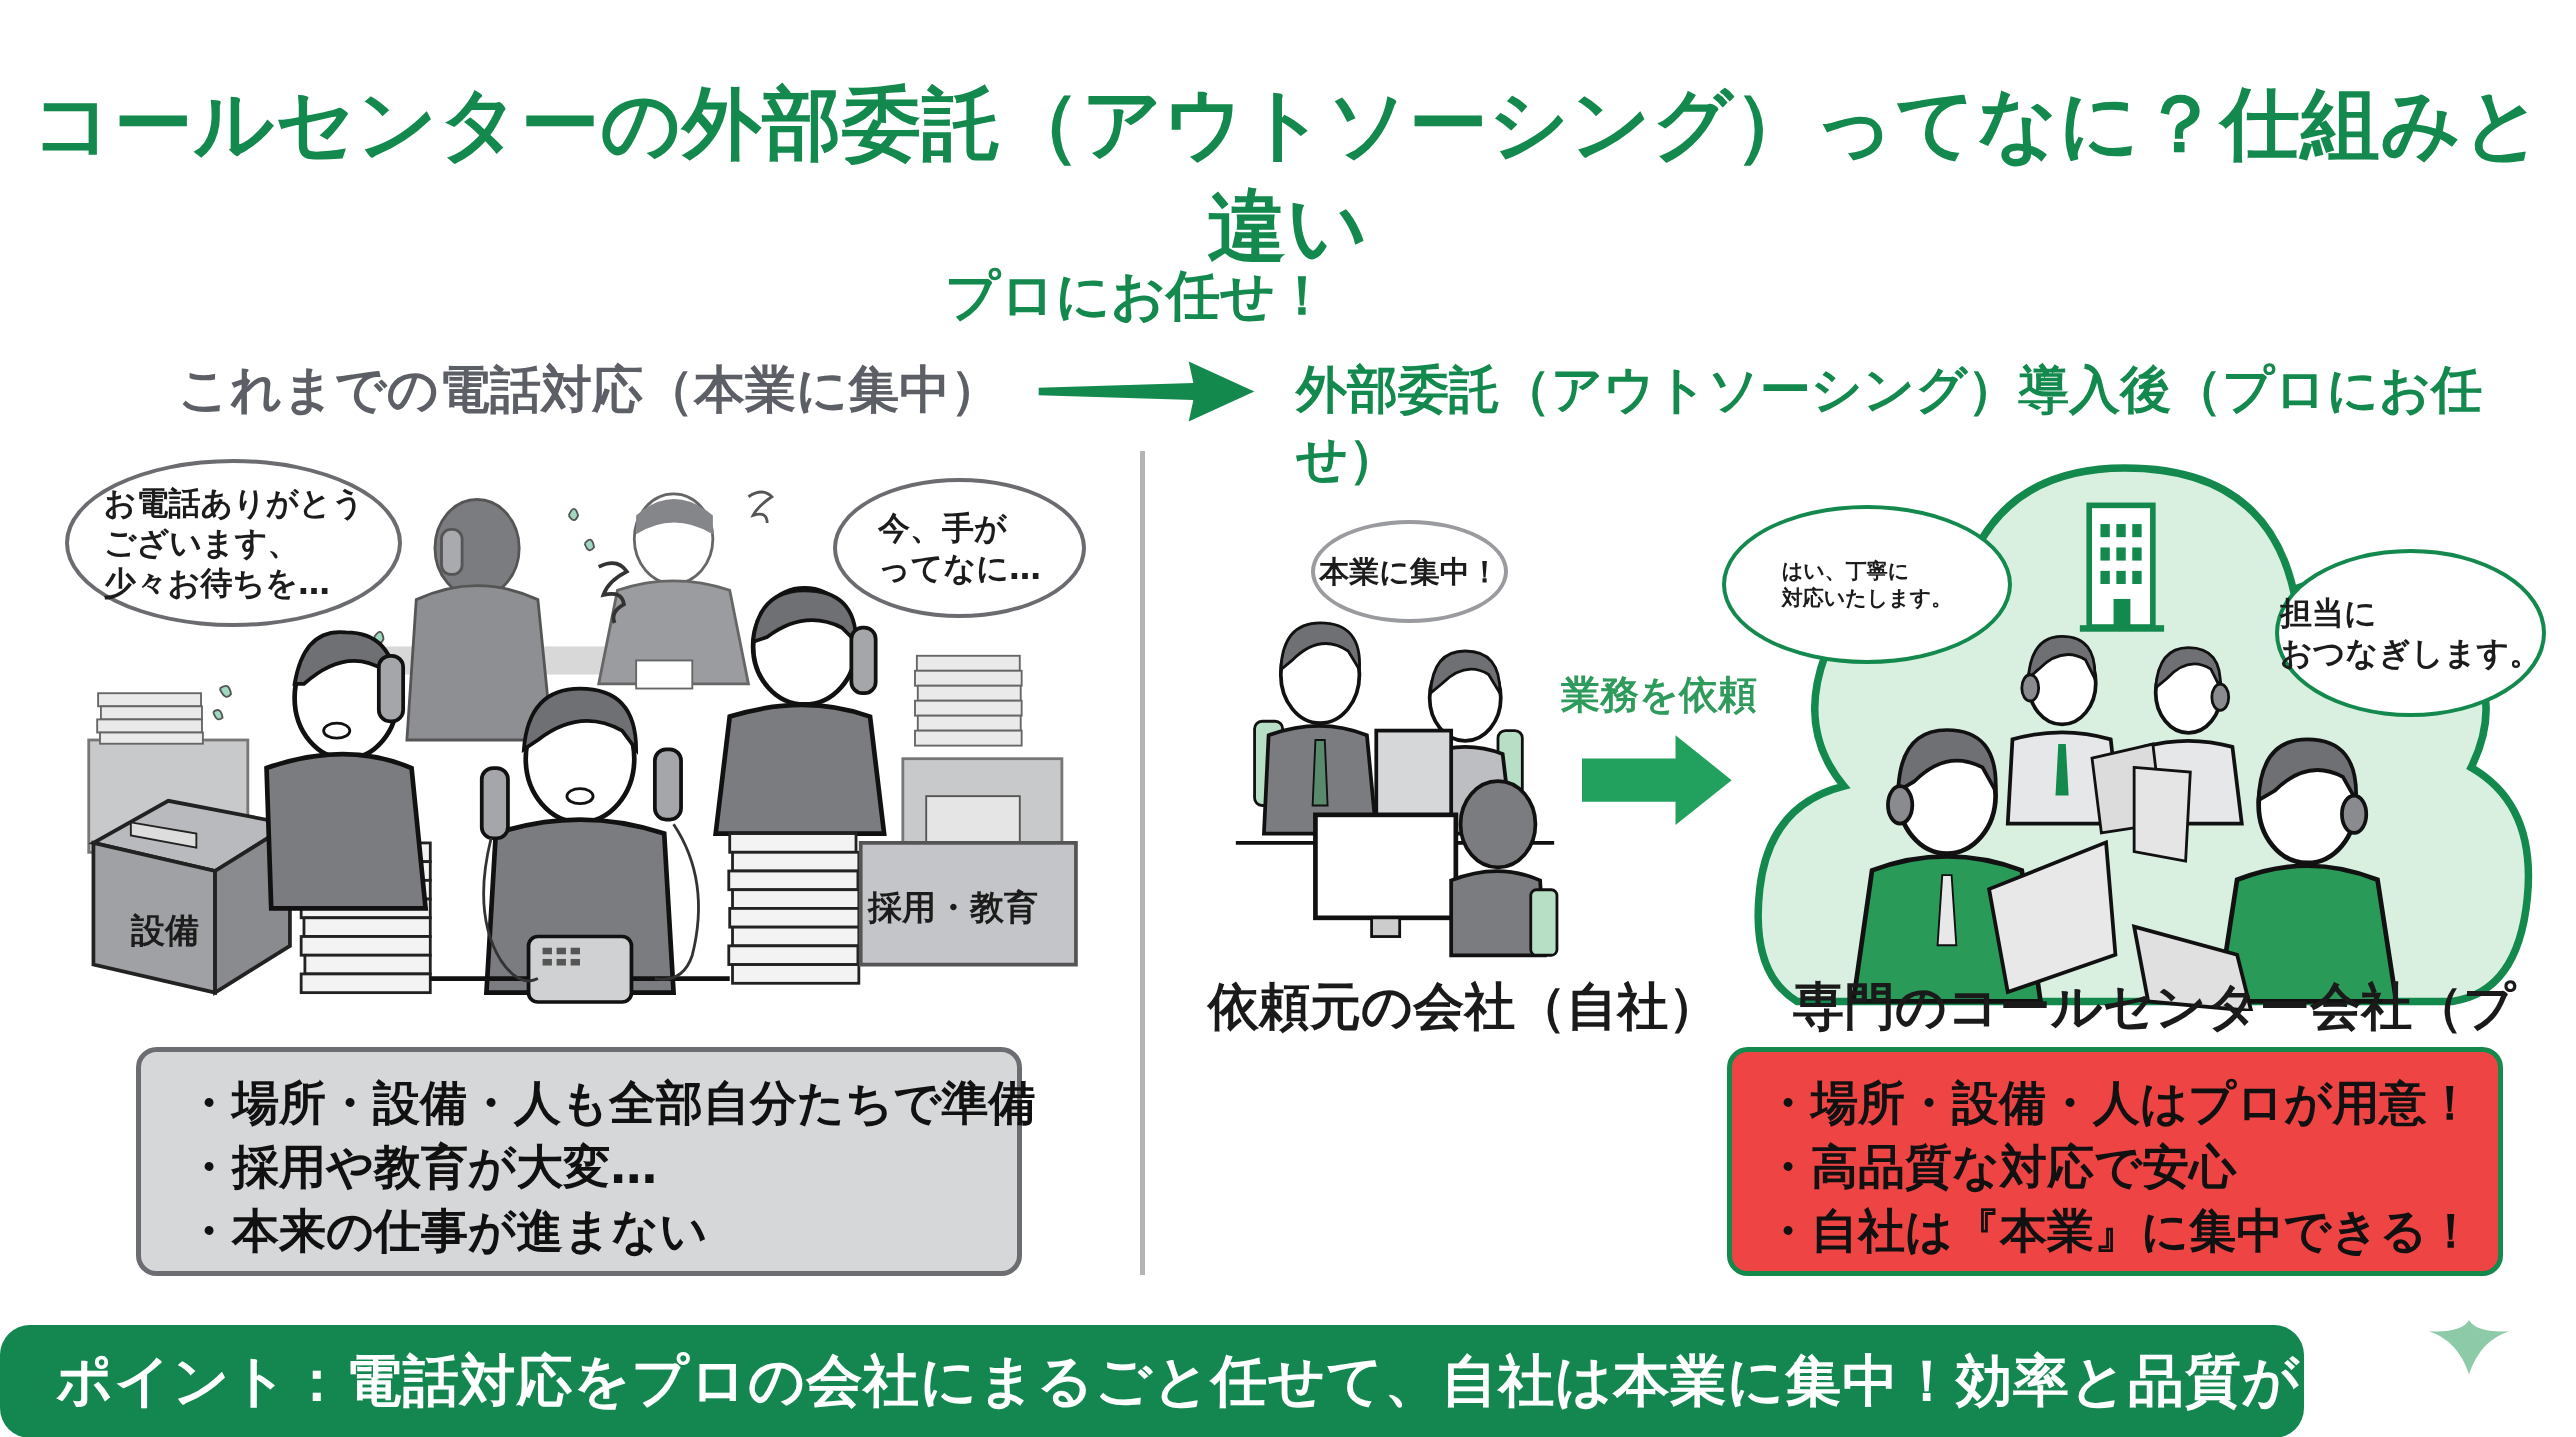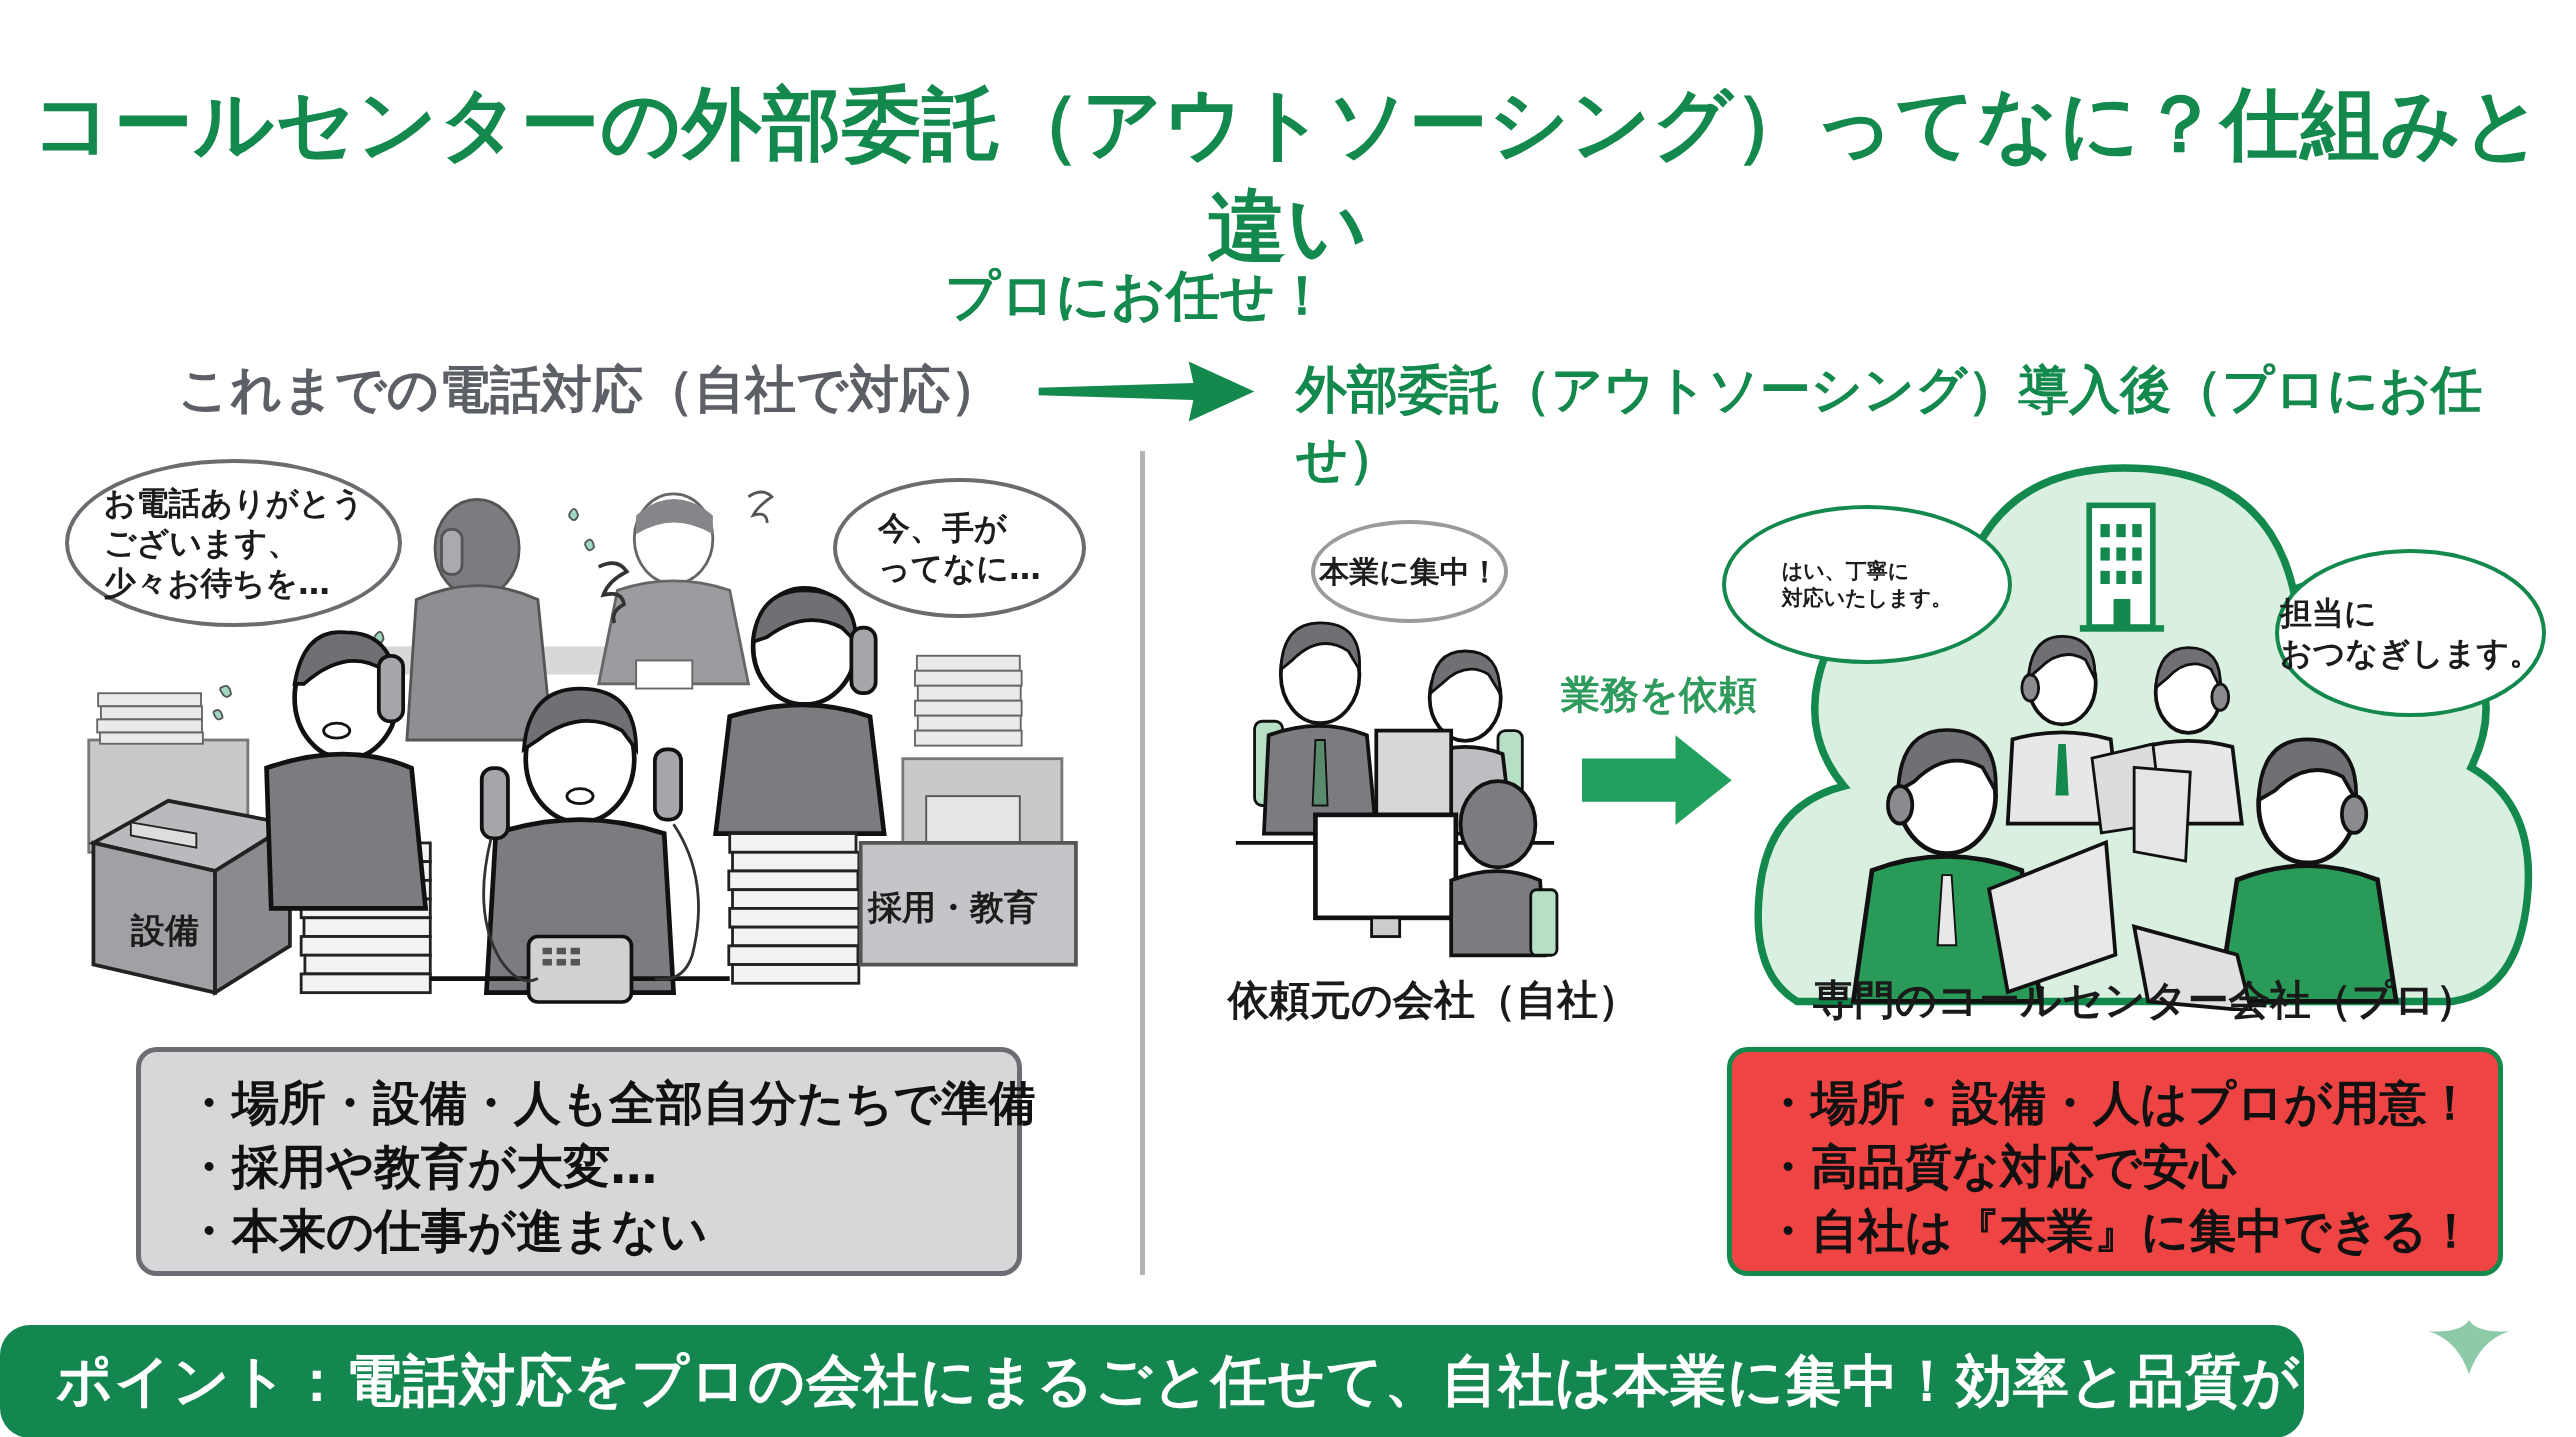--- a/index.html
+++ b/index.html
@@ -50,21 +50,21 @@
     .bullets-after {
       position: absolute; left: 1727px; top: 1047px; width: 776px; height: 229px;
       background: #ef4444; border: 5.6px solid #13894d; border-radius: 20.6px;
       padding: 19px 32px;
     }
     .bullet-item {
       font-size: 47px; font-weight: bold; color: #111; line-height: 64px; white-space: nowrap;
     }
 
     .caption {
-      position: absolute; font-size: 41px; font-weight: bold; color: #1a1a1a; margin-left: 20px;
+      position: absolute; font-size: 51px; font-weight: bold; color: #1a1a1a;
     }
 
     .request-label {
       position: absolute; left: 1561px; top: 668px; font-size: 39px; font-weight: bold; color: #2e9a5c;
     }
 
     .footer {
       position: absolute; left: 0; top: 1325px; width: 2304px; height: 113px; background: #13874f;
       display: flex; align-items: center; padding-left: 56px; border-radius: 30px;
     }
@@ -72,21 +72,21 @@
     .sparkle { position: absolute; left: 2424px; top: 1320px; width: 90px; height: 56px; }
 
     svg { display: block; }
   </style>
 </head>
 <body>
 
 <h1 class="title">コールセンターの外部委託（アウトソーシング）ってなに？仕組みと違い</h1>
 
 <div class="pro-label">プロにお任せ！</div>
-<div class="before-heading">これまでの電話対応（自社で対応）</div>
+<div class="before-heading">これまでの電話対応（本業に集中）</div>
 <svg class="main-arrow" viewBox="0 0 240 80">
   <polygon points="5,36 170,31 165,8 235,40 165,72 170,49 5,44" fill="#13894d"></polygon>
 </svg>
 <div class="after-heading">外部委託（アウトソーシング）導入後（プロにお任せ）</div>
 
 <div class="divider"></div>
 
 <div class="left-illust">
   <svg width="1048" height="562" viewBox="0 0 1120 600">
 

